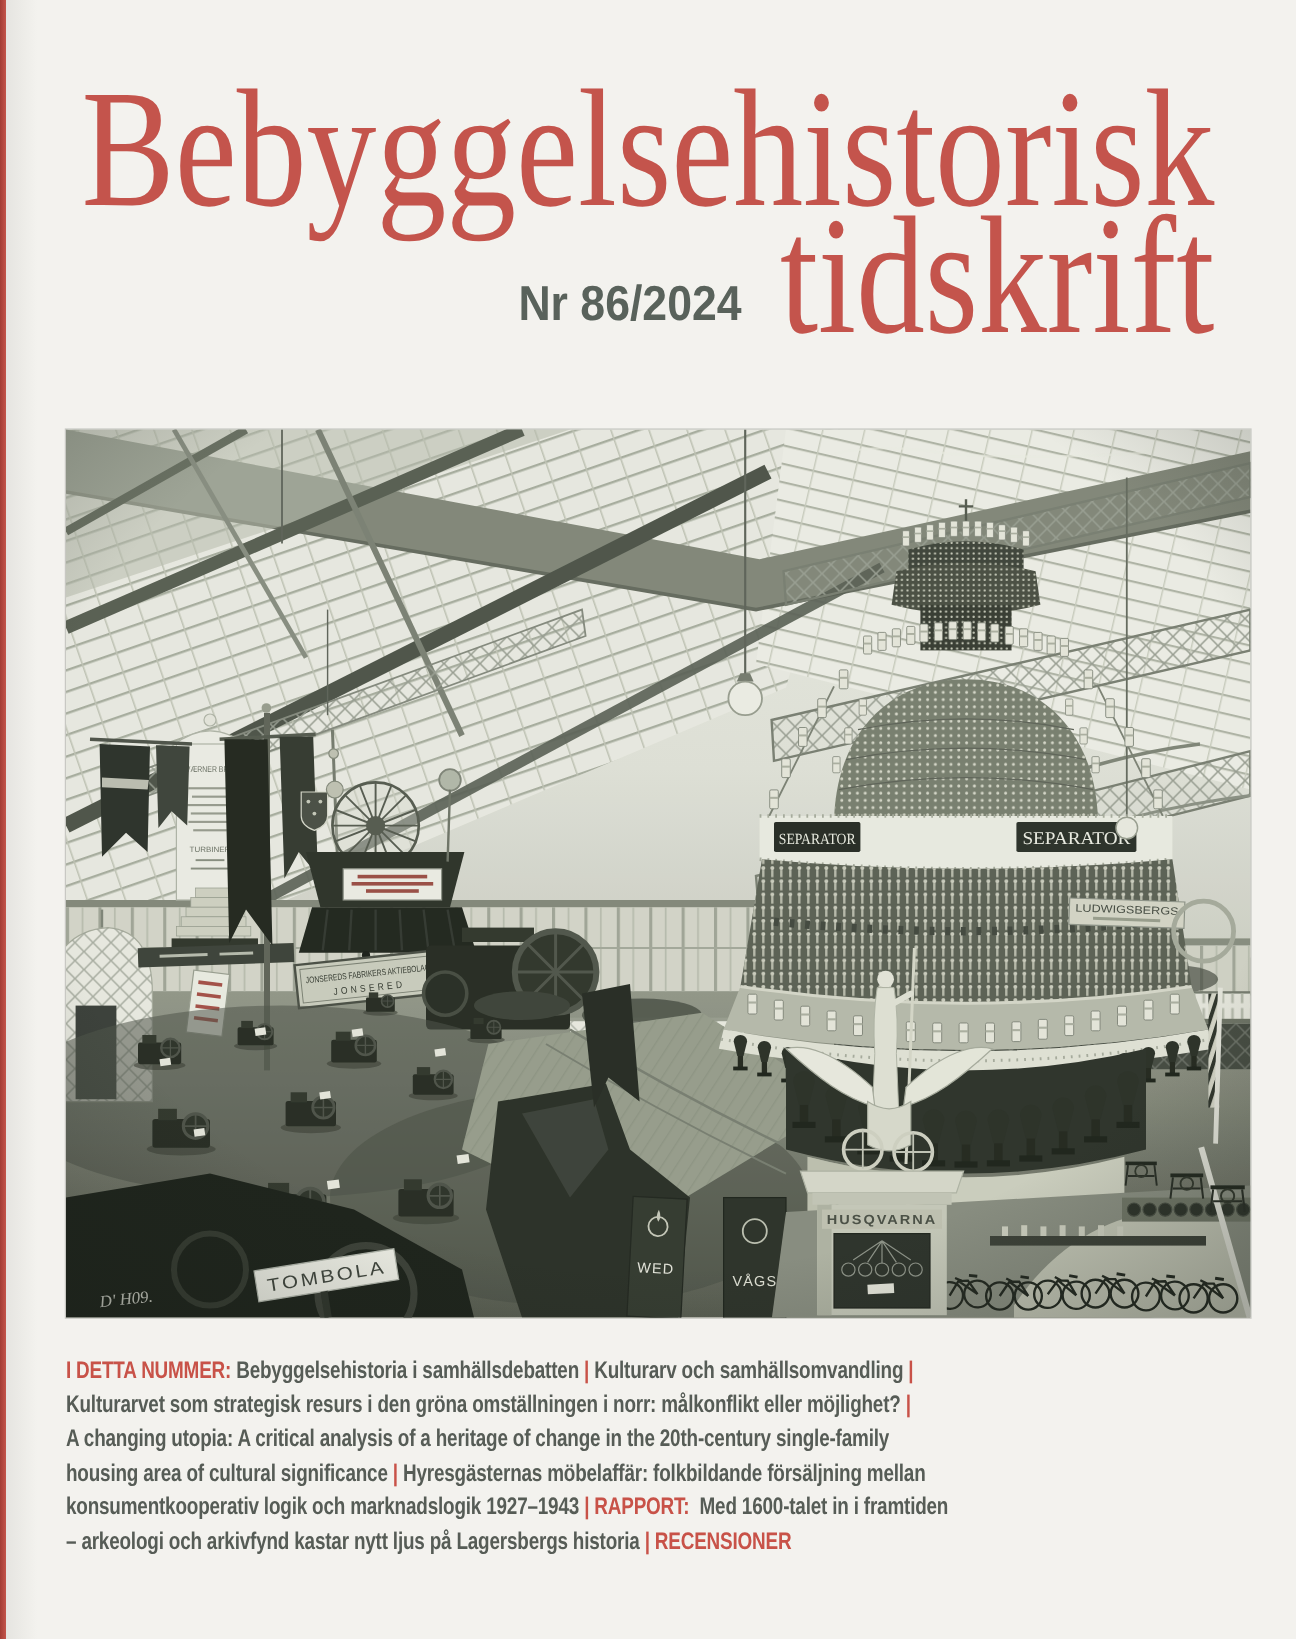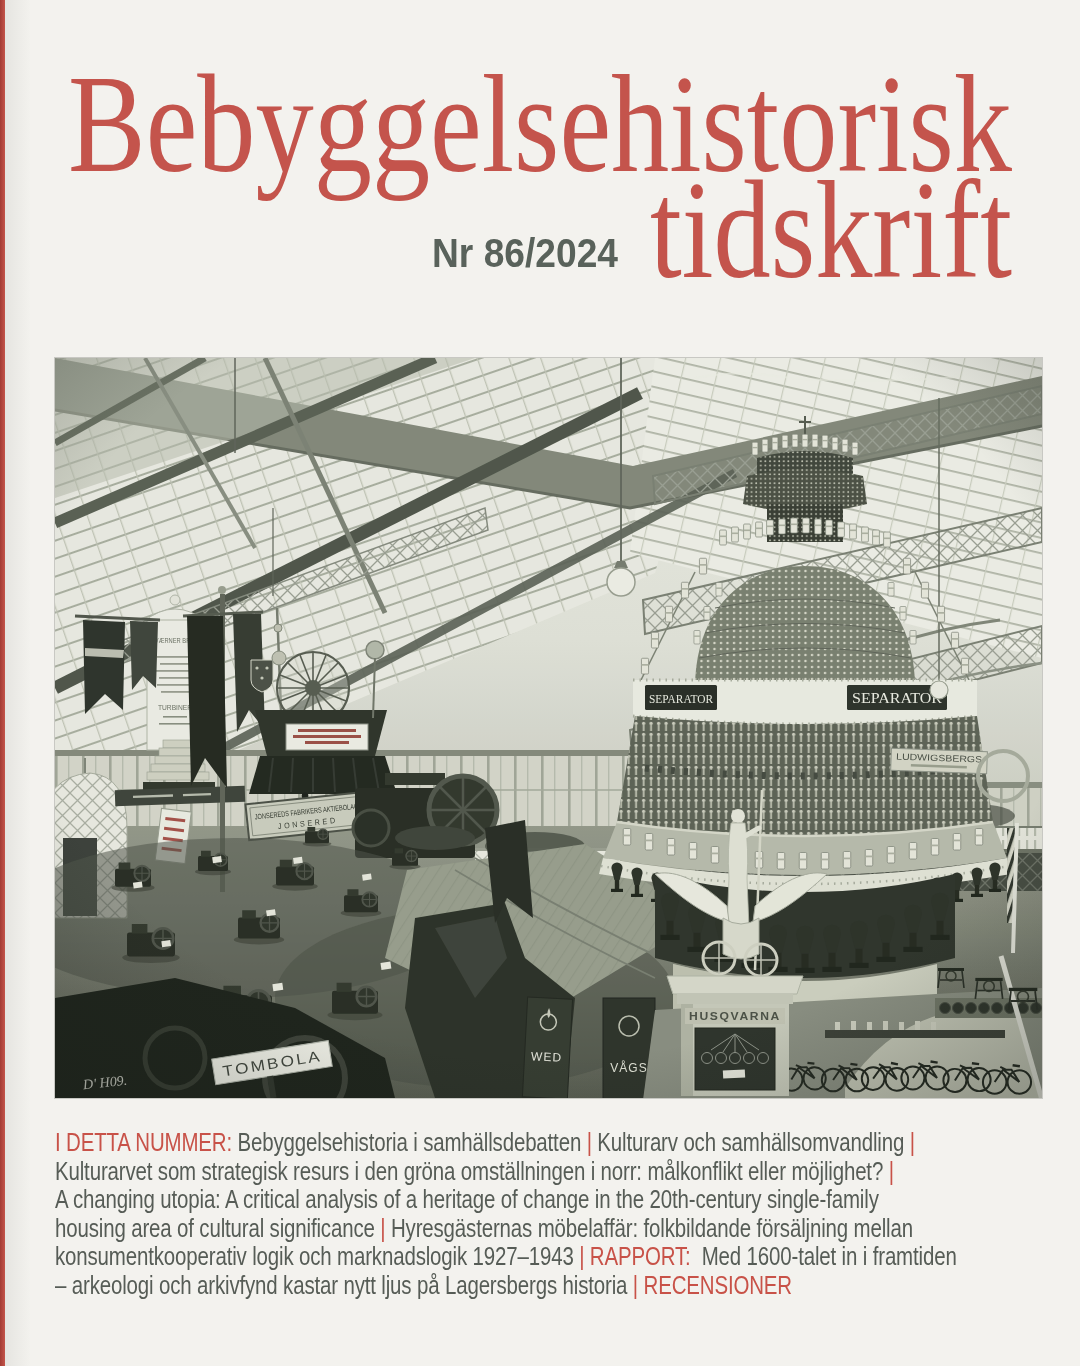--- a/index.html
+++ b/index.html
@@ -12,21 +12,21 @@
     background:linear-gradient(90deg,#a33c35,#c4554b);}
   .crease{position:absolute;left:5px;top:0;width:26px;height:1366px;
     background:linear-gradient(90deg,rgba(110,110,104,.10),rgba(0,0,0,0));}
   .masthead{position:absolute;left:0;top:0;}
   .masthead .title{font-family:"Liberation Serif","DejaVu Serif",serif;fill:#c4544c;}
   .masthead .issue{font-family:"Liberation Sans",sans-serif;font-weight:bold;fill:#59625b;}
   .photo{position:absolute;left:55px;top:358px;width:987px;height:740px;
     outline:1px solid rgba(70,75,66,.25);background:#dfe1d8;}
   .photo svg{display:block;}
   .contents{position:absolute;left:55px;top:1128px;width:960px;
-    font-weight:normal;font-size:26px;line-height:28.6px;color:#565c56;
+    font-weight:bold;font-size:20px;line-height:28.6px;color:#565c56;
     letter-spacing:-0.2px;}
   .contents .line{white-space:pre;transform-origin:0 50%;}
   .seg-red{color:#c85248;}
   .seg-dark{color:#565c56;}
   .scene text{font-family:"Liberation Serif","DejaVu Serif",serif;}
   .scene .sans{font-family:"Liberation Sans",sans-serif;}
 </style>
 </head>
 <body>
 

